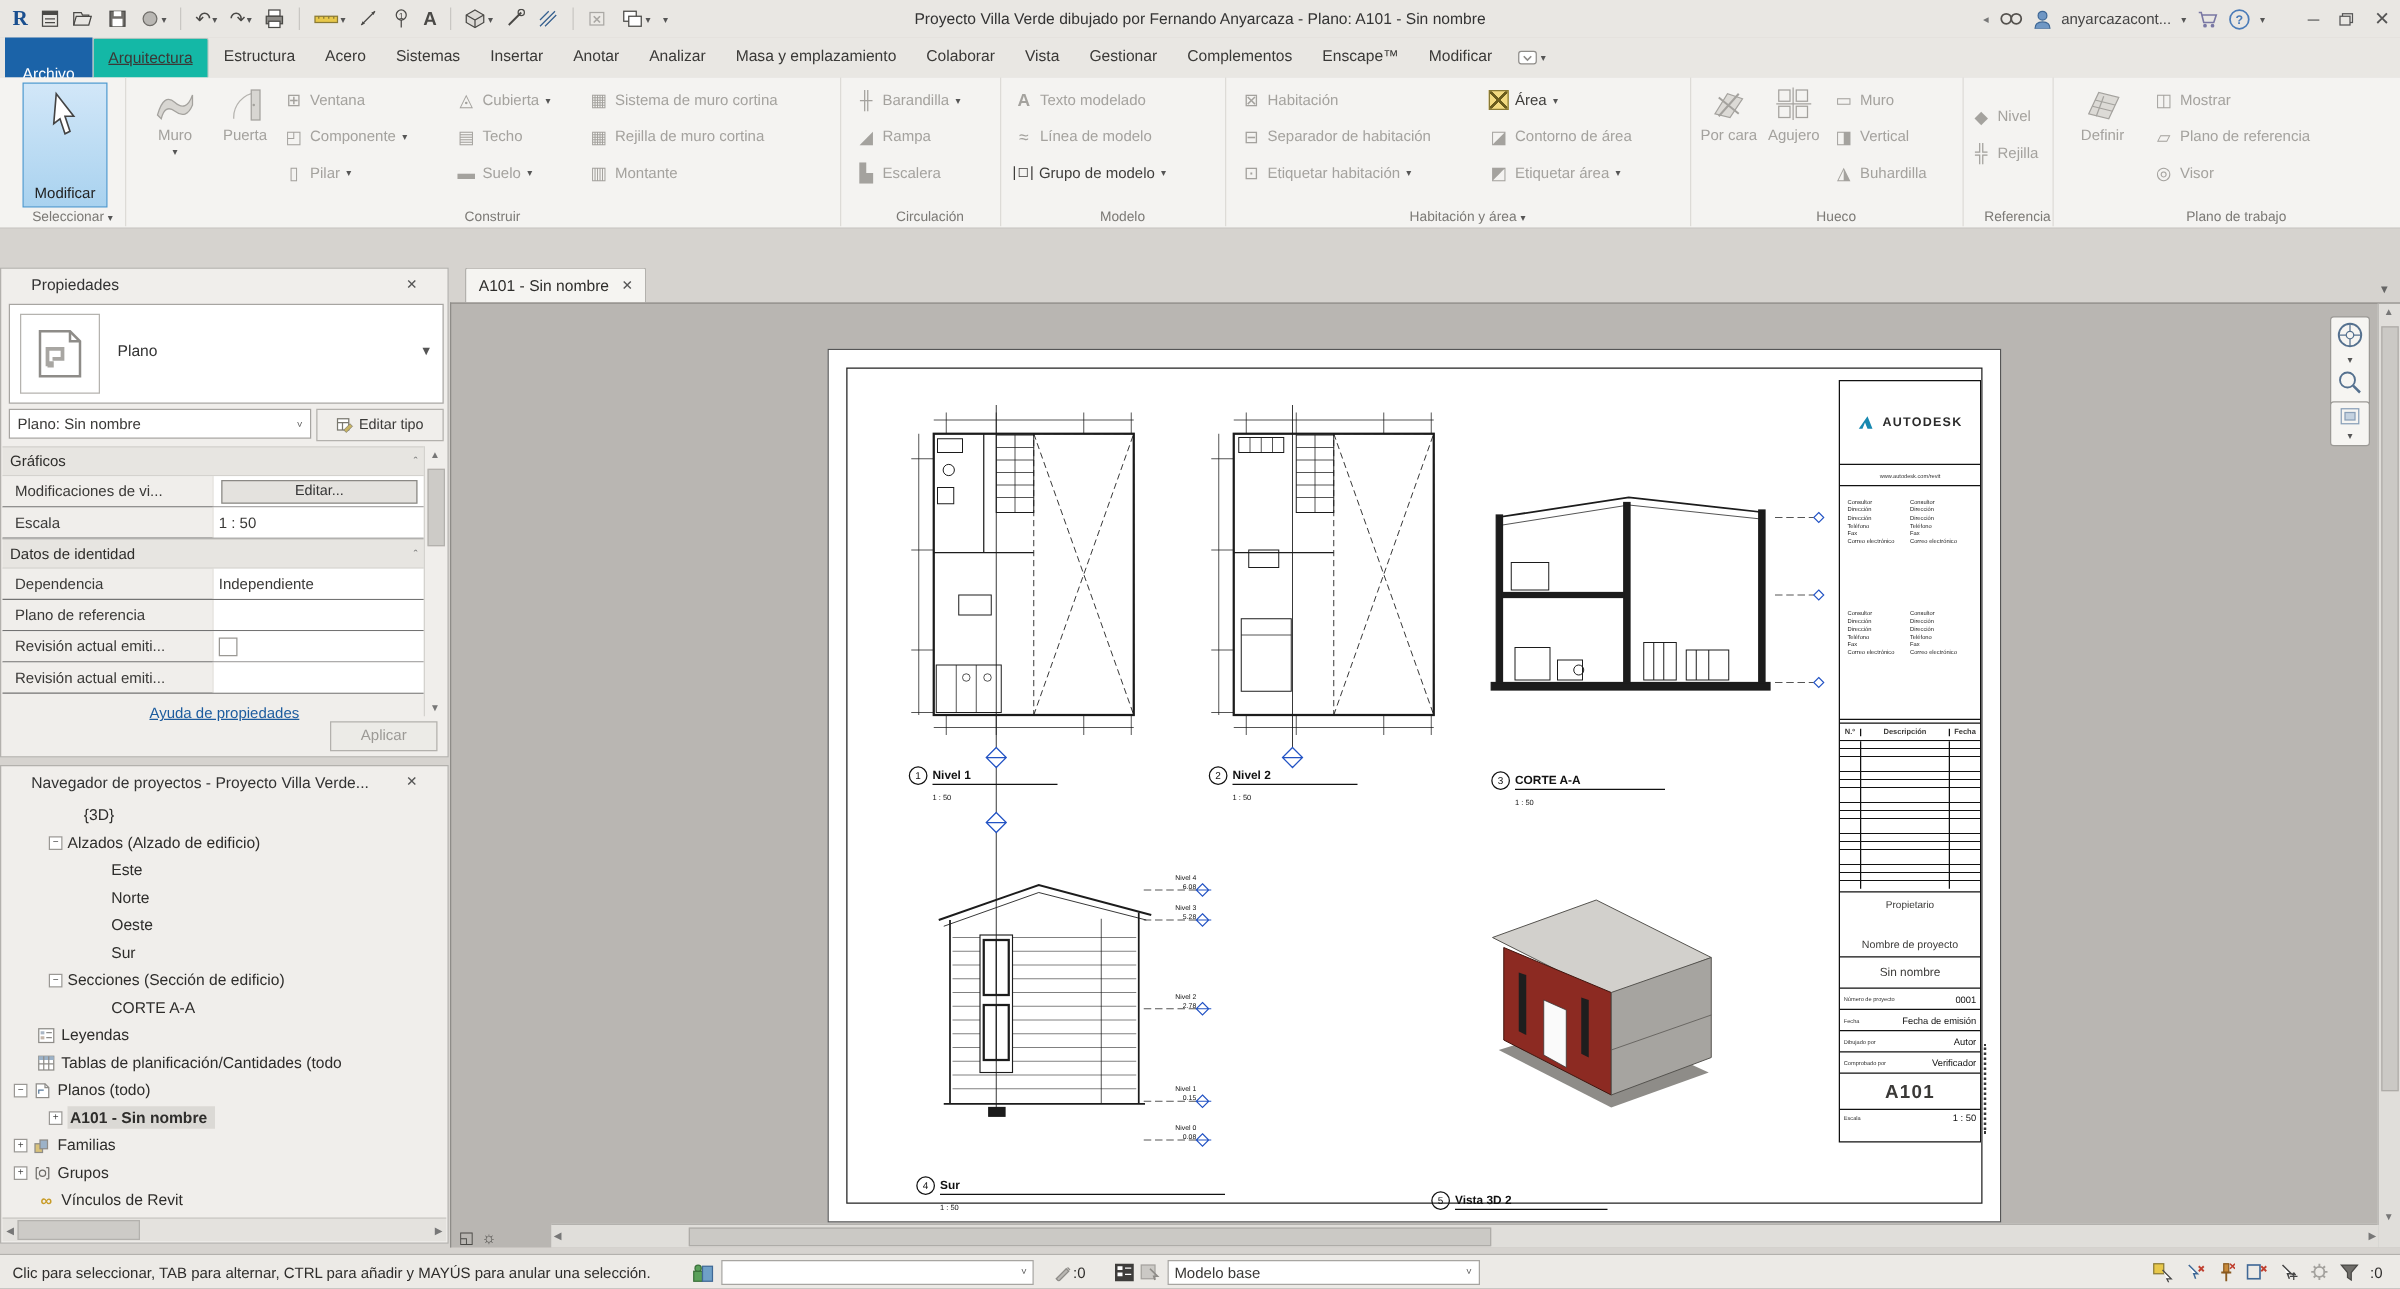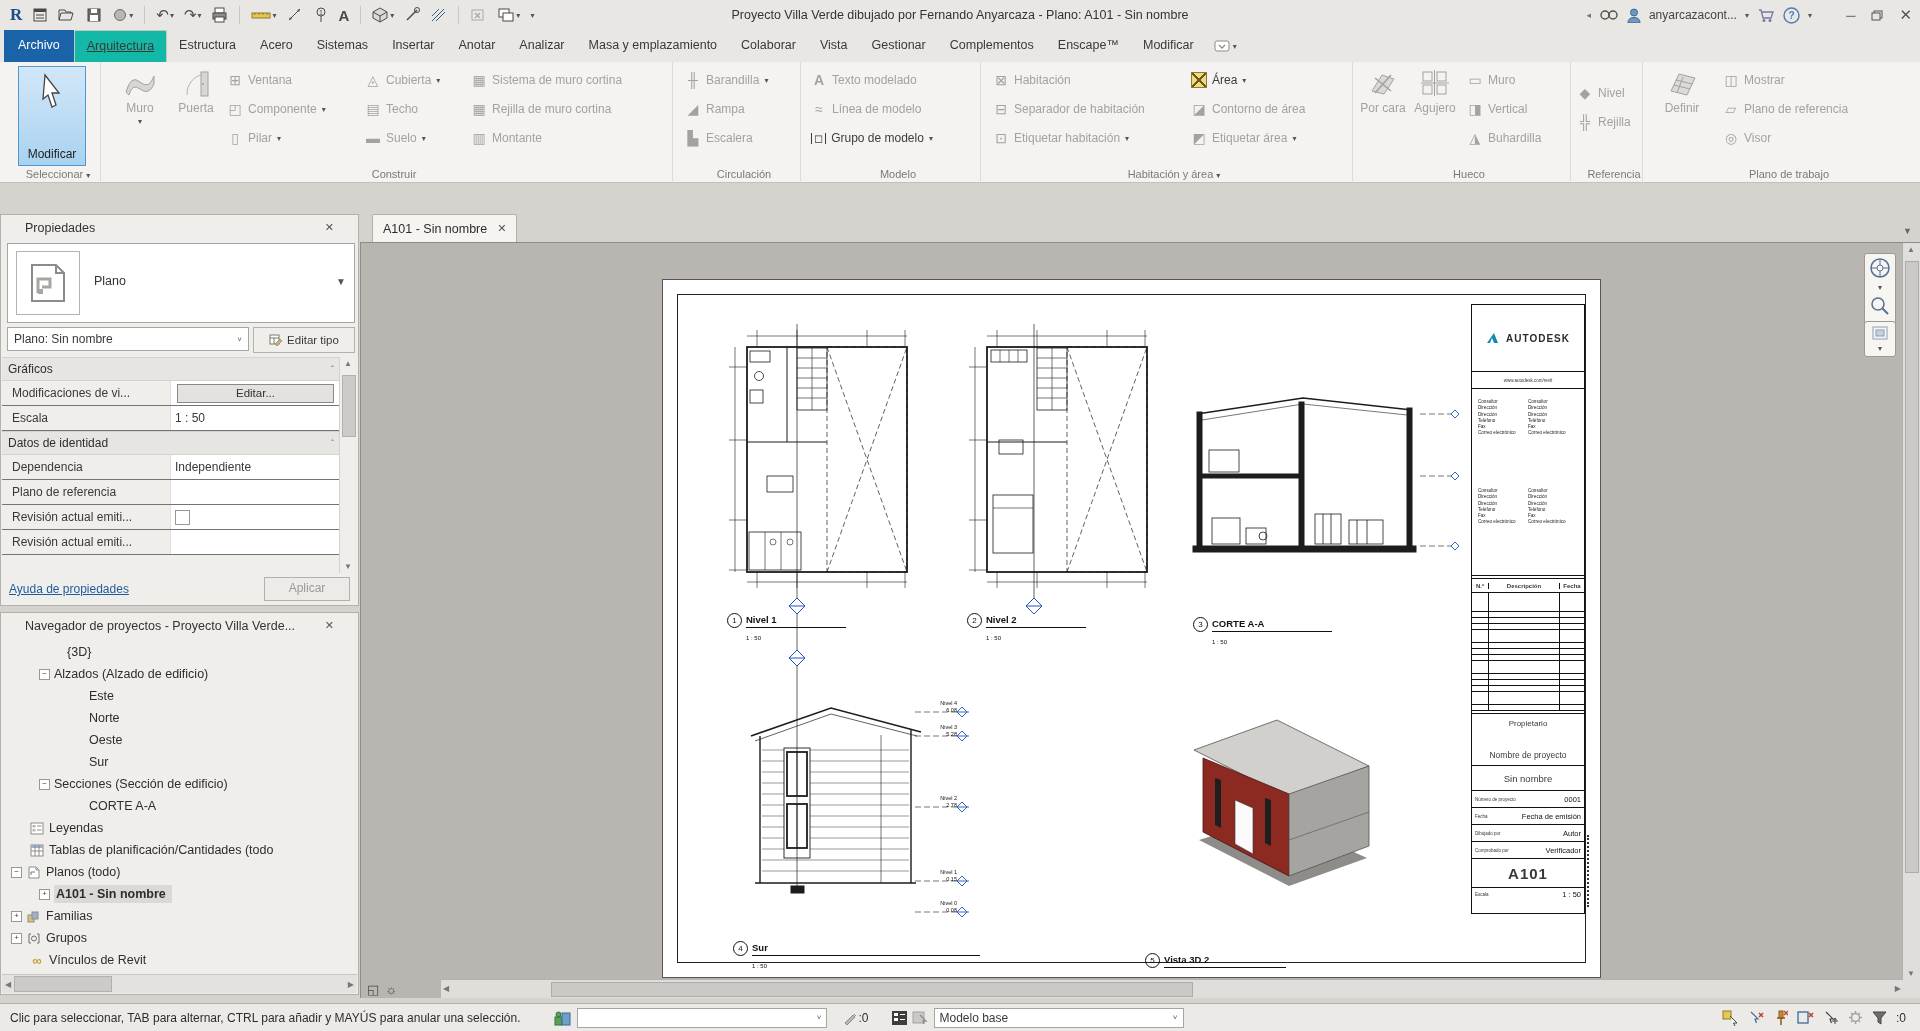--- a/index.html
+++ b/index.html
@@ -12,21 +12,21 @@
   .qbtn{display:flex;align-items:center;gap:1px;height:22px;padding:0 2px;}
   .qsep{width:1px;height:18px;background:#c9c7c3;margin:0 3px;}
   .dd{font-size:8px;color:#555;}
   .apptitle{position:absolute;left:0;right:0;text-align:center;font-size:12.5px;color:#333;pointer-events:none;}
   .infocenter{position:absolute;right:108px;top:0;height:30px;display:flex;align-items:center;gap:8px;font-size:12px;color:#444;}
   .winbtns{position:absolute;right:8px;top:0;height:30px;display:flex;align-items:center;gap:16px;color:#555;font-size:13px;}
   .rlogo{font-weight:bold;font-size:17px;color:#1a4f8f;font-family:"Liberation Serif",serif;}
   
   .tabrow{position:absolute;left:0;top:30px;width:100%;height:32px;background:#e9e7e3;display:flex;align-items:stretch;}
   .tab{padding:8px 12px 7px;font-size:12.5px;color:#3a3937;white-space:nowrap;}
-  .tab-file{background:#1b63a8;color:#fff;margin-left:4px;padding:8px 14px 7px;}
+  .tab-file{background:#1b63a8;color:#fff;margin-left:4px;padding:22px 14px 7px;}
   .tab-active{background:#14b8a6;border:1px solid #c8c6c2;border-bottom:none;border-radius:2px 2px 0 0;text-decoration:underline;}
   .ribbon-toggle{display:flex;align-items:center;gap:3px;padding:0 8px;color:#666;}
   
   .ribbon{position:absolute;left:0;top:62px;width:100%;height:120px;background:#f4f3f1;border-bottom:1px solid #c3c1bd;}
   .panel{position:absolute;top:0;height:119px;border-right:1px solid #dddbd7;}
   .plabel{position:absolute;bottom:1px;left:16px;right:0;text-align:center;font-size:11px;color:#7b7975;white-space:nowrap;}
   .ri{position:absolute;height:26px;display:flex;align-items:center;gap:5px;padding:0 3px;white-space:nowrap;}
   .dis{color:#a4a29e;}
   .en{color:#3e3d3b;}
   .u{font-size:14px;width:16px;text-align:center;flex:none;line-height:1;}
@@ -53,21 +53,21 @@
   .psec{height:22px;background:#e7e5e1;border-top:1px solid #d4d2ce;border-bottom:1px solid #d4d2ce;display:flex;align-items:center;padding:0 6px;color:#2e2d2b;}
   .psec .carets{margin-left:auto;font-size:9px;color:#777;}
   .prow{height:24px;display:flex;border-bottom:1px solid #737373;background:#f0eeeb;}
   .plab{width:158px;display:flex;align-items:center;padding:0 0 0 10px;color:#3a3937;border-right:1px solid #e2e0dc;overflow:hidden;white-space:nowrap;}
   .pval{flex:1;background:#fff;display:flex;align-items:center;padding:0 4px;color:#3a3937;}
   .pbtn{flex:1;margin:2px;border:1px solid #8b8985;background:#e4e2de;text-align:center;font-size:11.5px;line-height:17px;color:#333;}
   .pcheck{width:13px;height:13px;border:1px solid #9a9894;background:#fff;}
   .pscroll{position:absolute;right:1px;top:142px;width:17px;height:216px;background:#f0eeeb;border-left:1px solid #d4d2ce;}
   .pscroll .thumb{position:absolute;left:2px;top:18px;width:12px;height:60px;background:#cdcbc7;border:1px solid #b3b1ad;}
   .sarr{position:absolute;left:0;width:16px;text-align:center;font-size:8px;color:#777;}
-  .palfoot{position:absolute;left:0;bottom:4px;width:100%;display:flex;align-items:center;padding:0 8px;box-sizing:border-box;}
+  .palfoot{position:absolute;left:0;bottom:4px;width:100%;display:flex;align-items:center;padding:0 8px;box-sizing:border-box;flex-direction:column;}
   .plink{color:#1d5c9e;text-decoration:underline;}
   .applybtn{margin-left:auto;width:84px;height:22px;border:1px solid #b3b1ad;background:#ecebe7;color:#9c9a96;text-align:center;line-height:20px;}
   
   .trow{height:22px;display:flex;align-items:center;position:relative;white-space:nowrap;}
   .exp{width:9px;height:9px;border:1px solid #9a9894;background:#fff;font-size:8px;line-height:7px;text-align:center;flex:none;color:#444;}
   .tico{width:16px;height:14px;flex:none;margin-left:4px;display:flex;align-items:center;justify-content:center;}
   .tlabel{margin-left:4px;font-size:12.5px;color:#2e2d2b;}
   .sel{background:#dbd9d5;font-weight:bold;padding:2px 6px 2px 2px;}
   .hscrollbar{position:absolute;left:1px;right:1px;bottom:1px;height:18px;background:#e4e2de;border-top:1px solid #c9c7c3;display:flex;align-items:center;}
   .hthumb{height:14px;background:#cdcbc7;border:1px solid #b3b1ad;}

